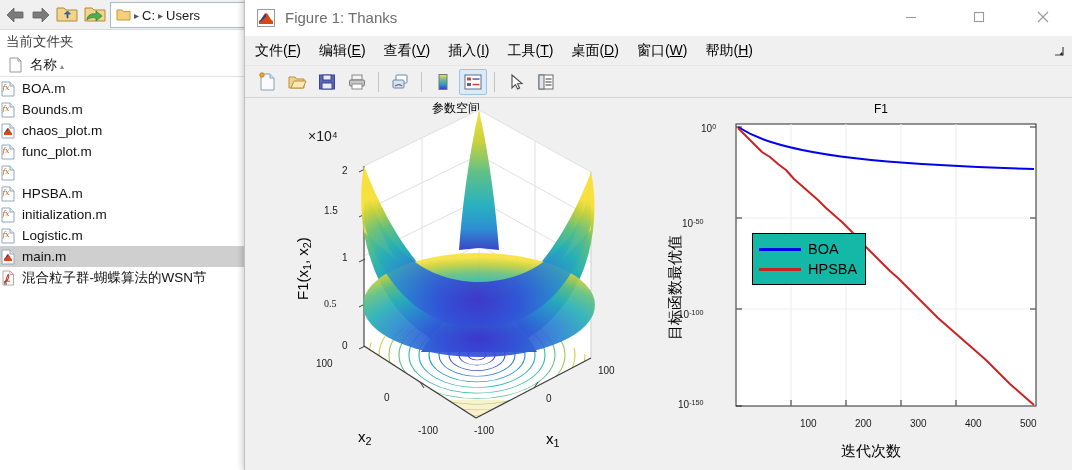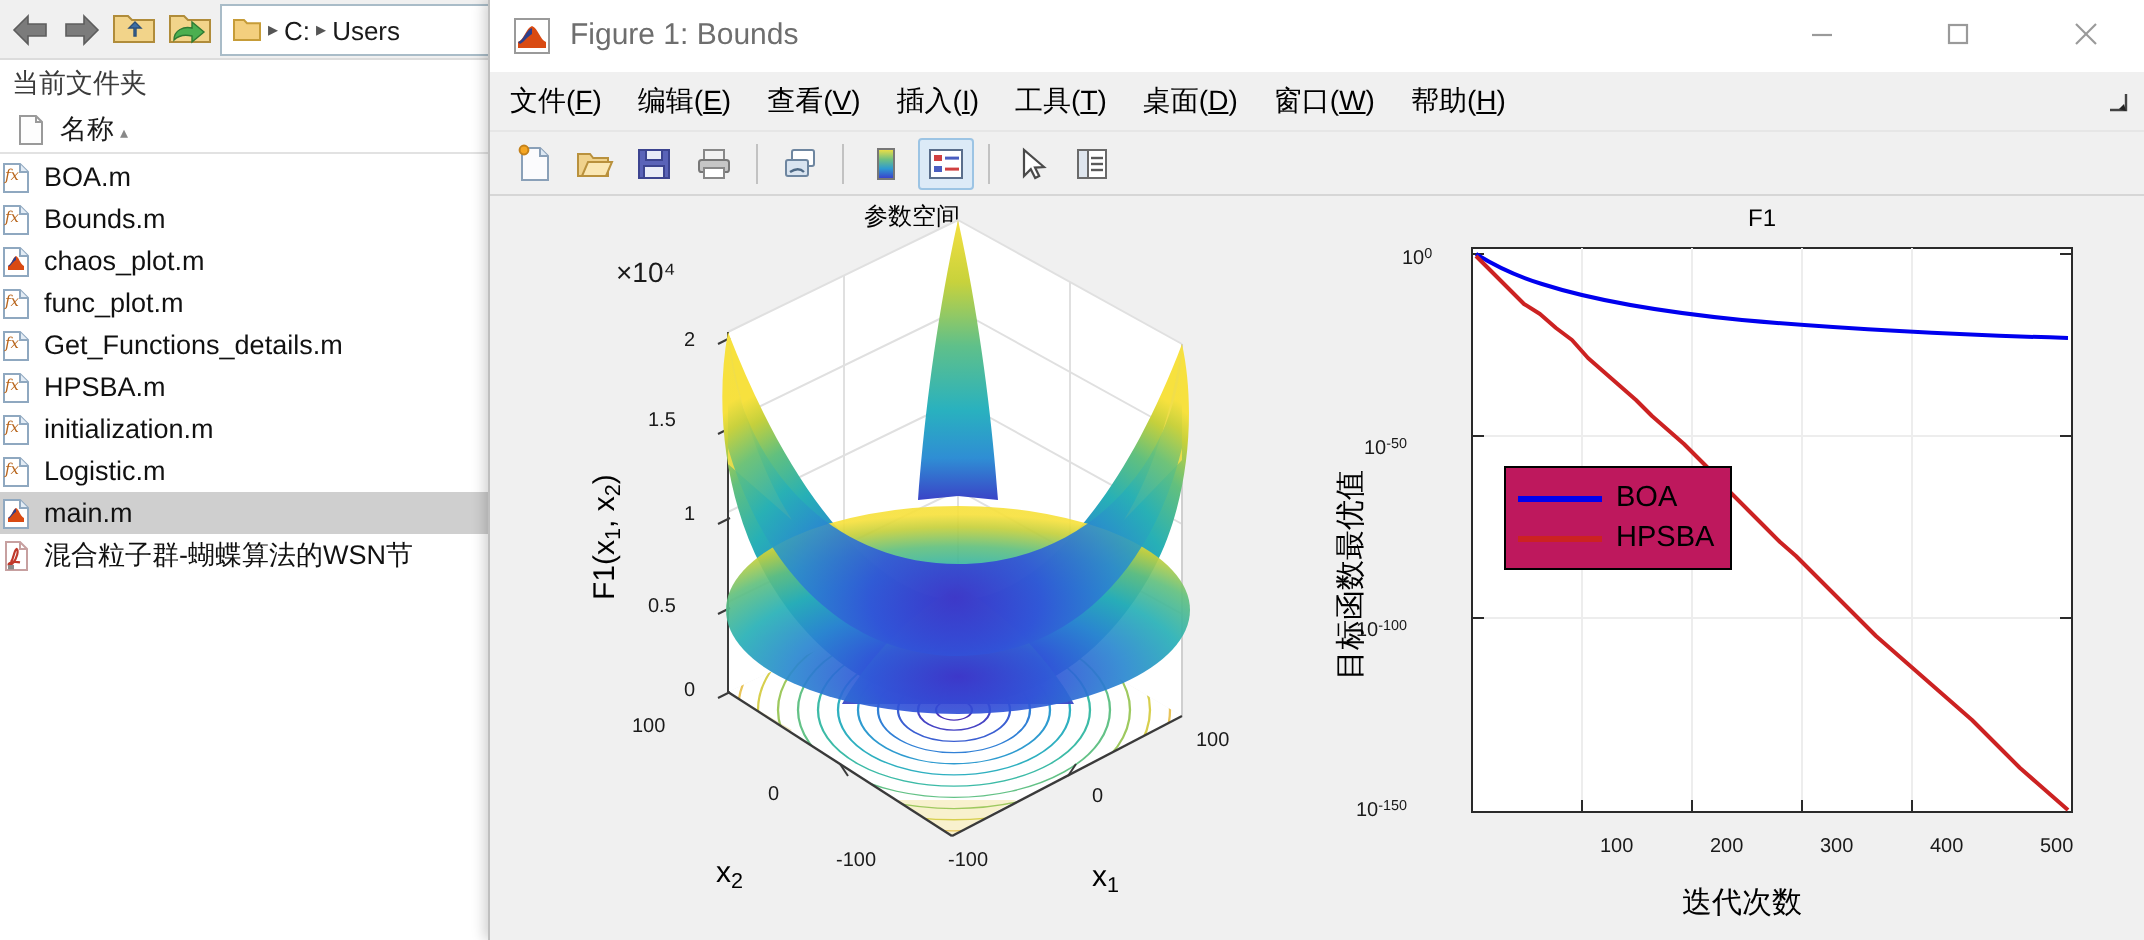--- a/index.html
+++ b/index.html
@@ -133,21 +133,21 @@
     font-family: "Liberation Sans", "DejaVu Sans", sans-serif;
     white-space: nowrap;
   }
   .rot90 { transform-origin: 0 0; transform: rotate(-90deg); }
 
   sub { font-size: 0.72em; vertical-align: -0.28em; }
   sup { font-size: 0.72em; vertical-align: 0.45em; }
 
   
   #legend-box {
-    position: absolute; background: #be185d; border: 1px solid #000;
+    position: absolute; background: #14b8a6; border: 1px solid #000;
     padding: 5px 8px 5px 6px;
   }
   .legend-row { display: flex; align-items: center; height: 20px; gap: 7px; }
   .legend-swatch { width: 42px; height: 3px; }
   .legend-text {
     font-size: 14.5px; color: #000;
     font-family: "Liberation Sans", "DejaVu Sans", sans-serif;
   }
   svg { display: block; }
 </style>
@@ -253,21 +253,20 @@
           <span>func_plot.m</span>
         </div>
         <div class="file-row">
           <span class="file-ico">
             <svg width="16" height="16" viewBox="0 0 16 16">
       <path d="M2 1 L10 1 L14 5 L14 15 L2 15 Z" fill="#fff" stroke="#8fa8c0" stroke-width="1"></path>
       <path d="M10 1 L10 5 L14 5" fill="#e3ecf5" stroke="#8fa8c0" stroke-width="1"></path>
       <text x="2.5" y="9" font-size="7.5" font-style="italic" font-family="DejaVu Serif, serif" fill="#b8651c">fx</text>
     </svg>
           </span>
-          <span>Get_Functions_details.m</span>
         </div>
         <div class="file-row">
           <span class="file-ico">
             <svg width="16" height="16" viewBox="0 0 16 16">
       <path d="M2 1 L10 1 L14 5 L14 15 L2 15 Z" fill="#fff" stroke="#8fa8c0" stroke-width="1"></path>
       <path d="M10 1 L10 5 L14 5" fill="#e3ecf5" stroke="#8fa8c0" stroke-width="1"></path>
       <text x="2.5" y="9" font-size="7.5" font-style="italic" font-family="DejaVu Serif, serif" fill="#b8651c">fx</text>
     </svg>
           </span>
           <span>HPSBA.m</span>
@@ -320,21 +319,21 @@
   <div id="figure-window">
 
     <div id="fig-titlebar">
       <span id="fig-title-icon">
         <svg width="18" height="18" viewBox="0 0 18 18">
           <rect x="0.5" y="0.5" width="17" height="17" fill="#fff" stroke="#9a9a9a"></rect>
           <path d="M2 12 C5 11 6 5 9 4 C12 5 13 11 16 12 L16 15 L2 15 Z" fill="#d94a12"></path>
           <path d="M2 12 C5 11 6 6 9 5 L9 8 C7 9 5 12 3 13 Z" fill="#2d3f8c"></path>
         </svg>
       </span>
-      <span id="fig-title-text">Figure 1: Bounds</span>
+      <span id="fig-title-text">Figure 1: Thanks</span>
 
       <span class="win-btn" id="btn-min">
         <svg width="14" height="14" viewBox="0 0 14 14">
             <line x1="2" y1="7.5" x2="12" y2="7.5" stroke="#9a9a9a" stroke-width="1.1"></line>
           </svg>
       </span>
       <span class="win-btn" id="btn-max">
         <svg width="14" height="14" viewBox="0 0 14 14">
             <rect x="2.5" y="2.5" width="9" height="9" fill="none" stroke="#9a9a9a" stroke-width="1.1"></rect>
           </svg>
@@ -463,21 +462,21 @@
     <div id="fig-canvas">
 
       <div style="position:absolute;left:0;top:0;width:420px;height:370px;">
         <div class="ax-title" style="left:0;top:0;width:420px;">参数空间</div>
 
         <div class="tick-lbl" style="left:62px;top:28px;font-size:14px;">×10⁴</div>
 
         <div class="tick-lbl" style="left:96px;top:65px;">2</div>
         <div class="tick-lbl" style="left:78px;top:105px;">1.5</div>
         <div class="tick-lbl" style="left:96px;top:152px;">1</div>
-        <div class="tick-lbl" style="left:78px;top:198px;">0.5</div>
+        <div class="tick-lbl" style="left:78px;top:198px;font-family:Liberation Serif, serif;">0.5</div>
         <div class="tick-lbl" style="left:96px;top:240px;">0</div>
 
         <div class="tick-lbl" style="left:70px;top:258px;">100</div>
         <div class="tick-lbl" style="left:138px;top:292px;">0</div>
         <div class="tick-lbl" style="left:172px;top:325px;">-100</div>
         <div class="tick-lbl" style="left:228px;top:325px;">-100</div>
         <div class="tick-lbl" style="left:300px;top:293px;">0</div>
         <div class="tick-lbl" style="left:352px;top:265px;">100</div>
 
         <div class="axis-lbl" style="left:300px;top:330px;">

